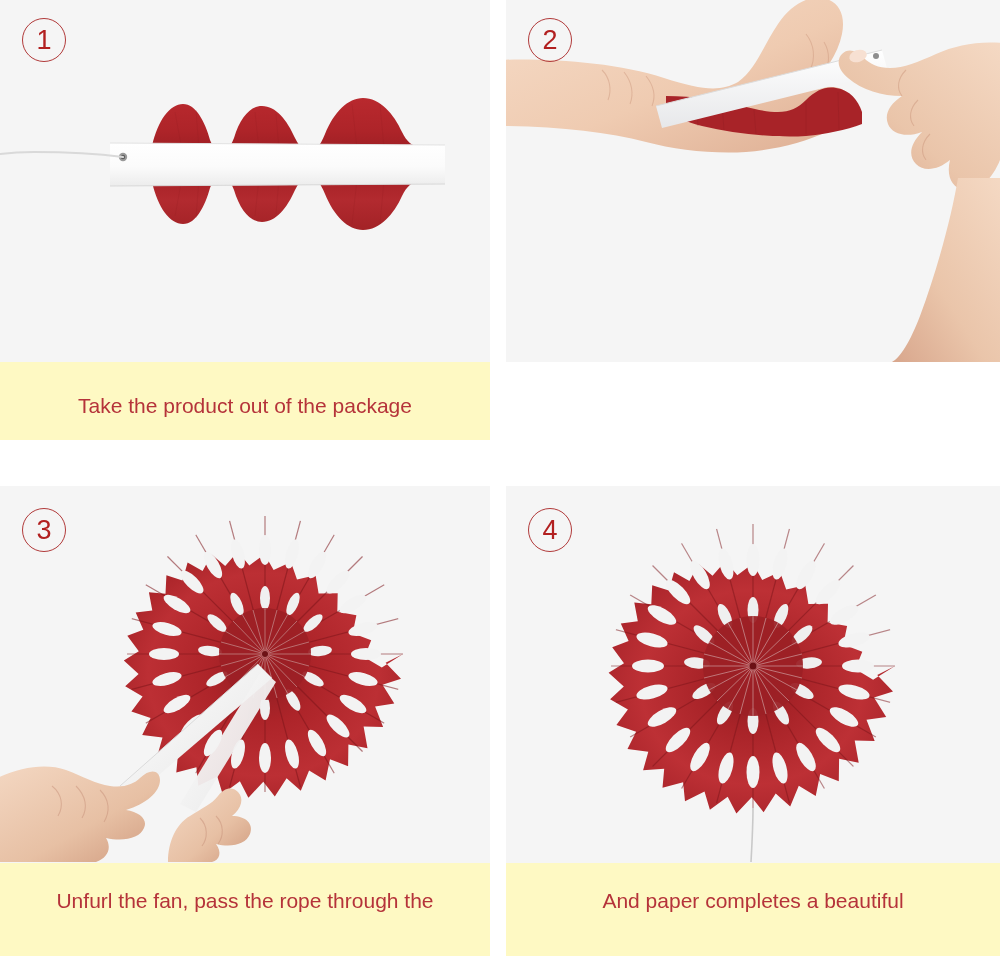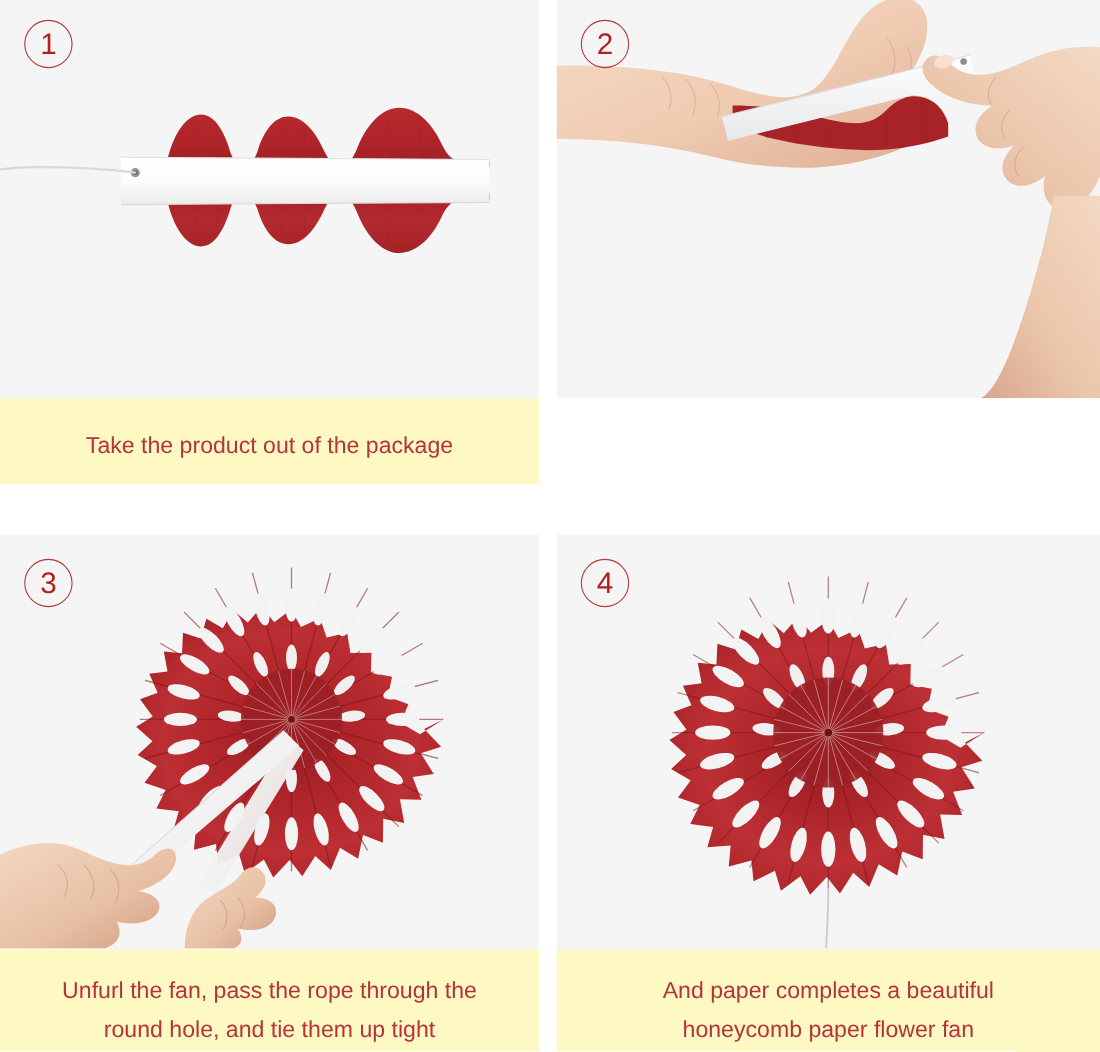--- a/index.html
+++ b/index.html
@@ -434,21 +434,20 @@
           <path d="M200,332 C208,340 208,352 202,360"></path>
           <path d="M216,330 C224,338 224,350 218,358"></path>
         </g>
       </svg>
 
       <div class="badge">3</div>
     </div>
 
     <div class="caption">
       <span class="cap-line">Unfurl the fan, pass the rope through the</span>
-      <span class="cap-line">round hole, and tie them up tight</span>
     </div>
   </div>
 
   <div class="panel panel-r2c2">
     <div class="stage">
 
       <svg class="art" viewBox="0 0 494 377">
         <defs>
           <radialGradient id="fanG4" cx="50%" cy="50%" r="55%">
             <stop offset="0%" stop-color="#8c1c21"></stop>
@@ -574,17 +573,16 @@
         <circle cx="247" cy="180" r="3.5" fill="#6b1115"></circle>
 
         <path d="M247,322 C247,340 246,358 245,376" stroke="#c9c9c9" stroke-width="1.6" fill="none"></path>
       </svg>
 
       <div class="badge">4</div>
     </div>
 
     <div class="caption">
       <span class="cap-line">And paper completes a beautiful</span>
-      <span class="cap-line">honeycomb paper flower fan</span>
     </div>
   </div>
 
 </div>
 
 </body></html>

